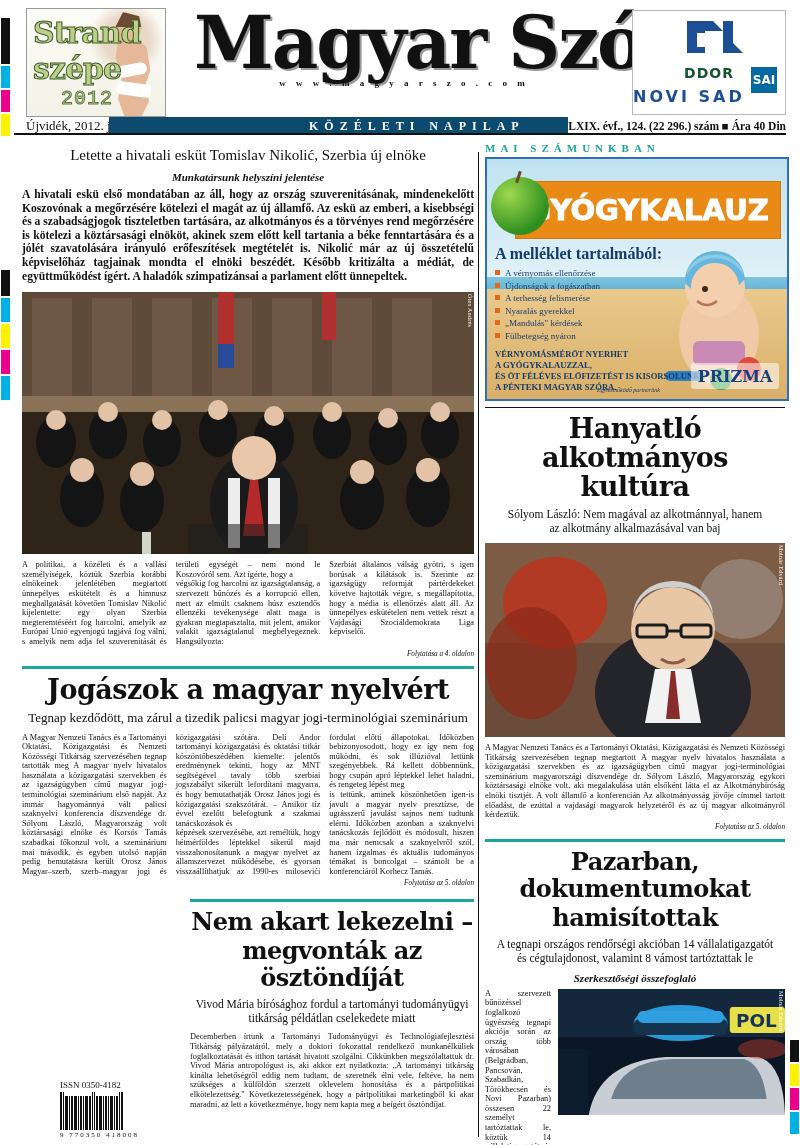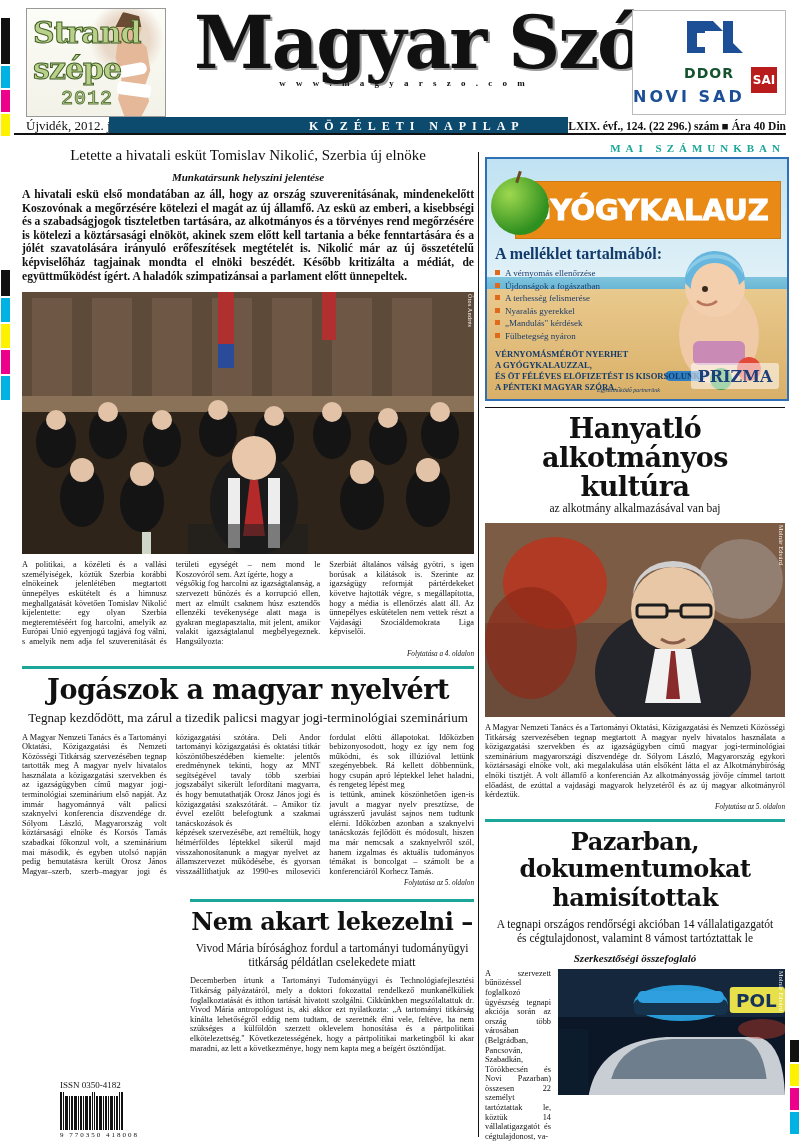--- a/index.html
+++ b/index.html
@@ -53,21 +53,21 @@
   }
 
   .ddor{
     position:absolute;right:0px;top:4px;width:152px;height:103px;border:1px solid #b9b9b9;background:#fff;
   }
   .ddor-mark{position:absolute;left:34px;top:8px;width:84px;height:44px;}
   .ddor-name{position:absolute;left:0;right:0;top:54px;text-align:center;
     font-family:"DejaVu Sans",sans-serif;font-weight:bold;font-size:14px;color:#14532d;letter-spacing:1px;}
   .ddor-sub{position:absolute;left:0;right:0;top:76px;text-align:left;
     font-family:"DejaVu Sans",sans-serif;font-weight:bold;font-size:16px;color:#1c4f96;letter-spacing:3px;}
-  .ddor-sai{position:absolute;right:8px;top:56px;width:26px;height:26px;background:#b91c1c;color:#fff;
+  .ddor-sai{position:absolute;right:8px;top:56px;width:26px;height:26px;background:#0369a1;color:#fff;
     font-family:"DejaVu Sans",sans-serif;font-weight:bold;font-size:12px;display:flex;align-items:center;justify-content:center;}
 
   .datebar{position:absolute;left:12px;top:112px;font-size:13px;}
   .tealbar{
     position:absolute;left:95px;top:111px;right:0;height:18px;background:#0c4a6e;
   }
   .tealbar .kozeleti{
     position:absolute;left:200px;top:2px;color:#fff;font-family:"Liberation Serif",serif;
     font-weight:bold;font-size:12px;letter-spacing:6px;
   }
@@ -105,21 +105,21 @@
   h2.sec{
     font-family:"DejaVu Serif",serif;font-weight:bold;font-size:27px;line-height:29px;
     text-align:center;margin:2px 0 0;letter-spacing:-0.5px;
   }
   h2.sec.small{font-size:24px;line-height:27px;}
   .secdeck{text-align:center;font-size:13px;margin:6px 0 7px;line-height:16px;}
   .secdeck.sm{font-size:11.5px;line-height:14px;}
 
   
   .mai-label{
-    text-align:right;color:#1aa79a;font-family:"Liberation Serif",serif;font-weight:bold;
+    text-align:left;color:#1aa79a;font-family:"Liberation Serif",serif;font-weight:bold;
     font-size:11px;letter-spacing:5px;margin:2px 0 3px;
   }
   .ad{position:relative;width:300px;height:240px;border:2px solid #2f6fb5;overflow:hidden;background:#bfe0ef;}
   .ad-sky{position:absolute;left:0;right:0;top:0;height:140px;background:linear-gradient(#bfe2f2,#e7f3f8);}
   .ad-sand{position:absolute;left:0;right:0;bottom:0;height:110px;background:linear-gradient(#e9c98d,#d9b068);}
   .ad-sea{position:absolute;left:0;right:0;top:118px;height:26px;background:linear-gradient(#7fc4dd,#4fa7cc);}
   .ad-banner{position:absolute;left:28px;top:22px;right:6px;height:56px;background:#e98a16;border:1px solid #cf7a10;}
   .ad-banner span{
     display:block;text-align:center;line-height:56px;color:#fff;font-family:"DejaVu Sans",sans-serif;
     font-weight:bold;font-size:29px;letter-spacing:0px;-webkit-text-stroke:1px #fff;
@@ -289,20 +289,21 @@
 – Amikor tíz évvel ezelőtt belefogtunk a szakmai tanácskozások és</p>
       <p>képzések szervezésébe, azt reméltük, hogy hétmérföldes léptekkel sikerül majd visszahonosítanunk a magyar nyelvet az államszervezet működésébe, és gyorsan visszaállíthatjuk az 1990-es milosevići fordulat előtti állapotokat. Időközben bebizonyosodott, hogy ez így nem fog működni, és sok illúzióval lettünk szegényebbek. Rá kellett döbbennünk, hogy csupán apró léptekkel lehet haladni, és rengeteg lépést meg</p>
       <p>is tettünk, aminek köszönhetően igen-is javult a magyar nyelv presztízse, de ugrásszerű javulást sajnos nem tudtunk elérni. Időközben azonban a szaknyelvi tanácskozás fejlődött és módosult, hiszen ma már nemcsak a szaknyelvről szól, hanem izgalmas és aktuális tudományos témákat is boncolgat – számolt be a konferenciáról Korhecz Tamás.</p>
     </div>
     <div class="cont">Folytatása az 5. oldalon</div>
 
     <div style="position:relative;margin-top:6px;">
       <div style="position:absolute;left:168px;top:-2px;width:284px;">
         <div class="tealrule"></div>
         <h2 class="sec small">Nem akart lekezelni –</h2>
+        <h2 class="sec small">megvonták az ösztöndíját</h2>
         <p class="secdeck sm">Vivod Mária bírósághoz fordul a tartományi tudományügyi titkárság példátlan cselekedete miatt</p>
         <p class="cols1" style="margin:0;">Decemberben írtunk a Tartományi Tudományügyi és Technológiafejlesztési Titkárság pályázatáról, mely a doktori fokozattal rendelkező munkanélküliek foglalkoztatását és itthon tartását hivatott szolgálni. Cikkünkben megszólaltattuk dr. Vivod Mária antropológust is, aki akkor ezt nyilatkozta: „A tartományi titkárság kínálta lehetőségről eddig nem tudtam, de szeretnék élni vele, feltéve, ha nem szükséges a külföldön szerzett oklevelem honosítása és a pártpolitikai elkötelezettség." Következetességének, hogy a pártpolitikai marketingből ki akar maradni, az lett a következménye, hogy nem kapta meg a beígért ösztöndíjat.</p>
 
       </div>
     </div>
   </div>
 
   <div class="bc">
     <div class="issn">ISSN 0350-4182</div>
     <div class="bc-lines">
@@ -370,20 +371,21 @@
 A GYÓGYKALAUZZAL,
 ÉS ÖT FÉLÉVES ELŐFIZETÉST IS KISORSOLUNK
 A PÉNTEKI MAGYAR SZÓRA.</div>
       <div class="ad-partner">Együttműködő partnerünk</div>
       <div class="ad-prizma">PRIZMA</div>
     </div>
 
     <div class="thinrule"></div>
 
     <h2 class="sec">Hanyatló alkotmányos kultúra</h2>
+    <p class="secdeck sm" style="margin-bottom:0">Sólyom László: Nem magával az alkotmánnyal, hanem</p>
     <p class="secdeck sm" style="margin-top:0">az alkotmány alkalmazásával van baj</p>
 
     <div class="photo" style="height:194px;">
       <svg viewBox="0 0 300 194" width="300" height="194" preserveAspectRatio="none">
         <rect width="300" height="194" fill="#6b4c3a"></rect>
         <rect width="300" height="100" fill="#7d5c45"></rect>
         <ellipse cx="70" cy="60" rx="52" ry="46" fill="#b9341f" opacity=".85"></ellipse>
         <ellipse cx="46" cy="120" rx="46" ry="56" fill="#8d2a18" opacity=".7"></ellipse>
         <ellipse cx="256" cy="56" rx="42" ry="40" fill="#a8a2a0" opacity=".5"></ellipse>
         <ellipse cx="188" cy="150" rx="78" ry="64" fill="#23252a"></ellipse>

